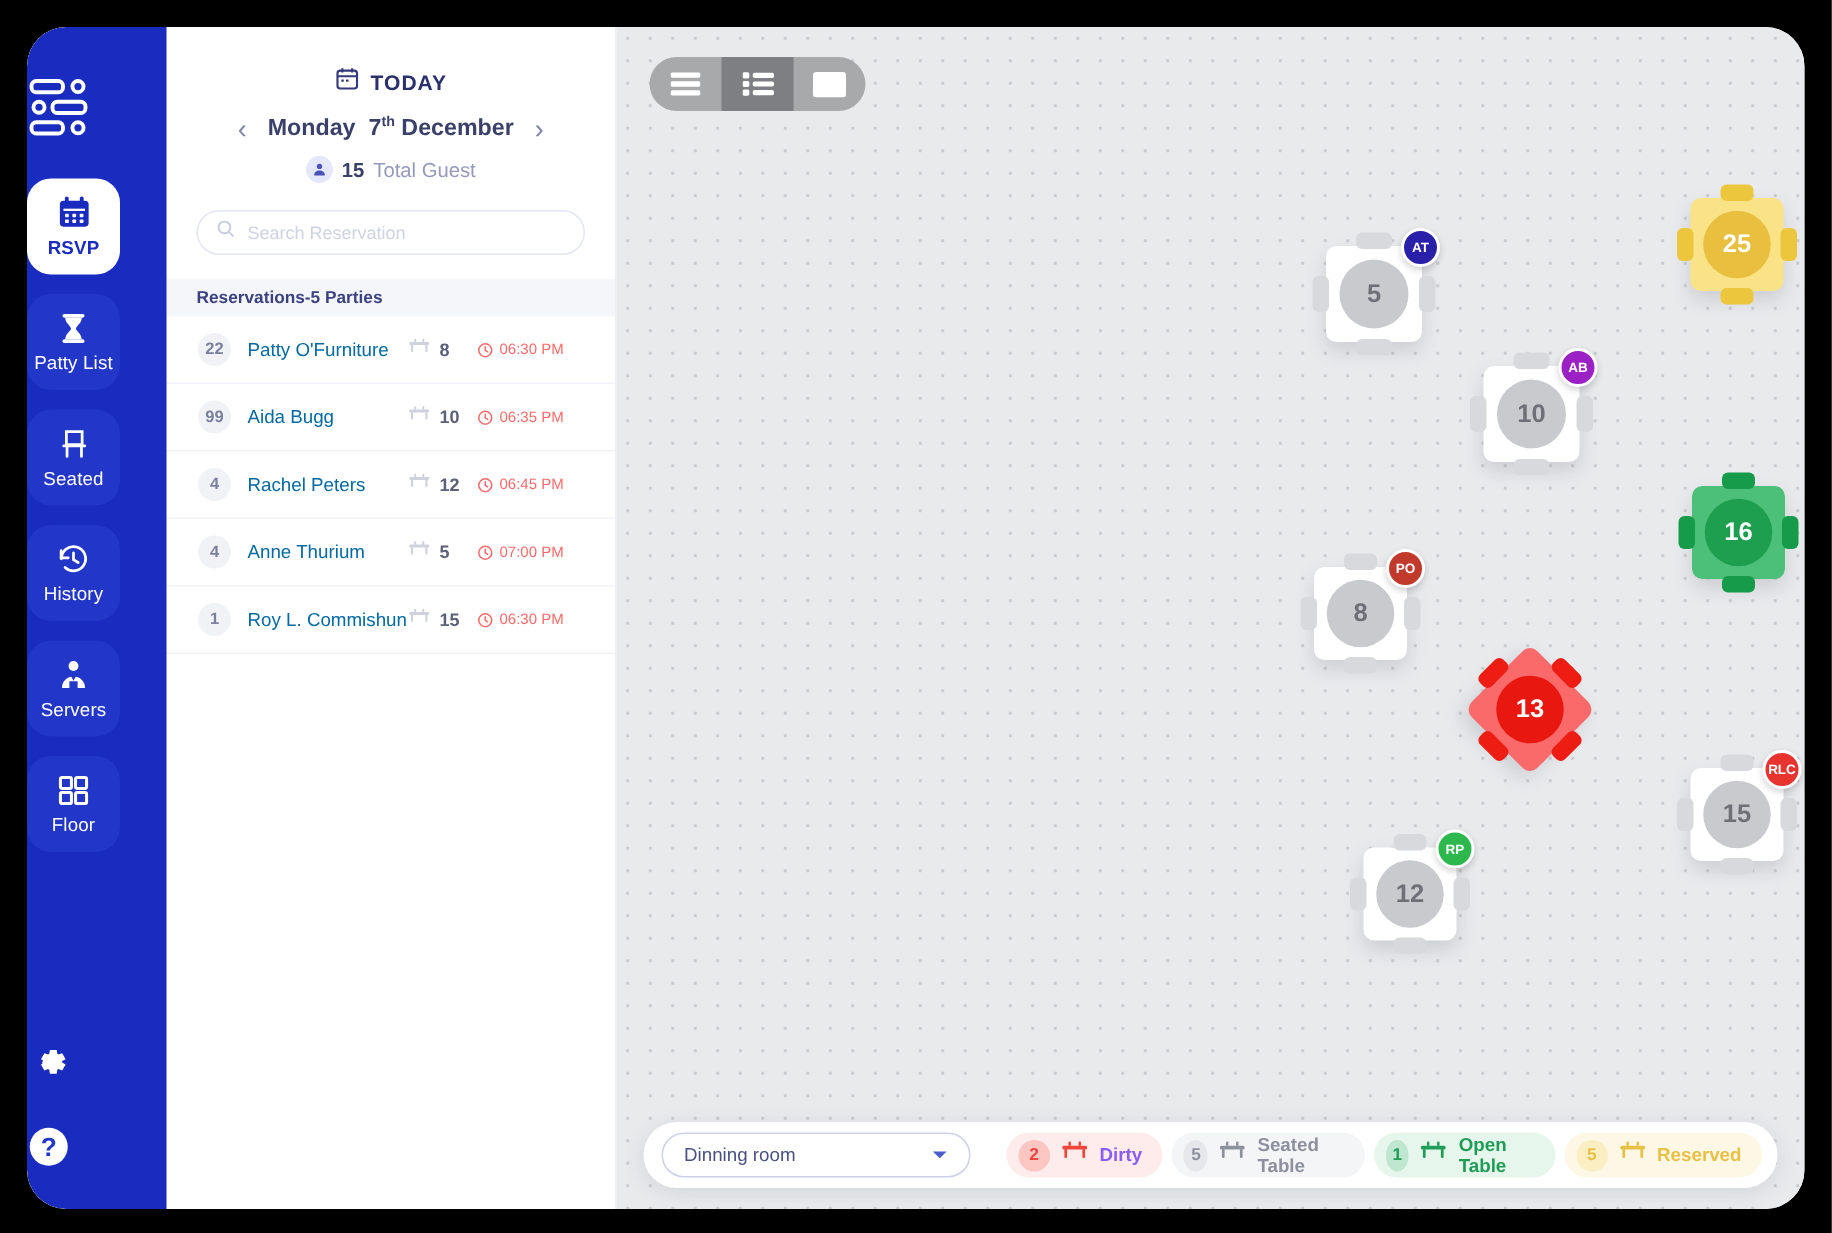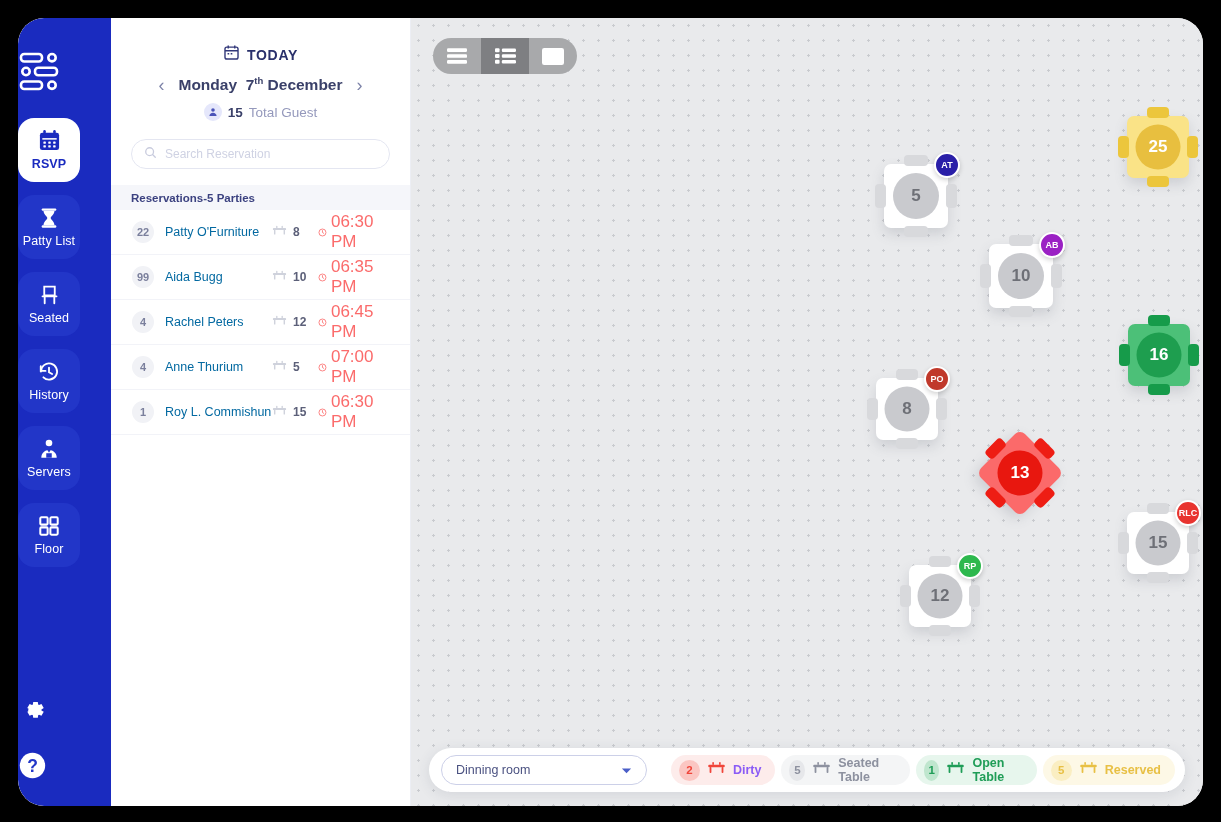--- a/index.html
+++ b/index.html
@@ -123,21 +123,21 @@
     flex: 1; margin-left: 11px;
     font-size: 12.5px; color: #0369a1;
   }
   .res-pax {
     display: flex; align-items: center; gap: 6px;
     width: 46px;
   }
   .res-pax-num { font-size: 12px; color: #5c6079; font-weight: 600; }
   .res-time {
     display: flex; align-items: center; gap: 4px;
-    color: #fb6b6b; font-size: 17px; width: 72px;
+    color: #fb6b6b; font-size: 10px; width: 72px;
   }
 
   
   #floor {
     flex: 1; position: relative;
     background-color: #e9eaec;
     background-image: radial-gradient(#c9cbcf 1.1px, transparent 1.2px);
     background-size: 15px 15px;
   }
   #view-toggle {
@@ -589,21 +589,21 @@
             <div class="chair" style="position: absolute; border-radius: 4px; background: rgb(216, 217, 220); left: 32%; top: -9px; width: 36%; height: 11px;"></div>
             <div class="chair" style="position: absolute; border-radius: 4px; background: rgb(216, 217, 220); left: 32%; bottom: -9px; width: 36%; height: 11px;"></div>
             <div class="chair" style="position: absolute; border-radius: 4px; background: rgb(216, 217, 220); left: -9px; top: 32%; width: 11px; height: 36%;"></div>
             <div class="chair" style="position: absolute; border-radius: 4px; background: rgb(216, 217, 220); right: -9px; top: 32%; width: 11px; height: 36%;"></div>
             <div class="body" style="background: rgb(255, 255, 255);"></div>
             <div class="disc" style="width: 45px; height: 45px; background: rgb(201, 202, 206);"></div>
           </div>
           <div class="seatnum" style="position: absolute; left: 12px; top: 12px; width: 62px; height: 62px; color: rgb(110, 112, 119);">15</div>
           <div class="badge" style="background: rgb(232, 52, 47); left: 60px; top: 0px;">RLC</div>
         </div>
-        <div class="table" style="left: 704px; top: 86px; width: 86px; height: 86px;">
+        <div class="table" style="left: 704px; top: 102px; width: 86px; height: 86px;">
           <div style="position: absolute; left: 12px; top: 12px; width: 62px; height: 62px; transform: rotate(0deg);">
             <div class="chair" style="position: absolute; border-radius: 4px; background: rgb(236, 198, 60); left: 32%; top: -9px; width: 36%; height: 11px;"></div>
             <div class="chair" style="position: absolute; border-radius: 4px; background: rgb(236, 198, 60); left: 32%; bottom: -9px; width: 36%; height: 11px;"></div>
             <div class="chair" style="position: absolute; border-radius: 4px; background: rgb(236, 198, 60); left: -9px; top: 32%; width: 11px; height: 36%;"></div>
             <div class="chair" style="position: absolute; border-radius: 4px; background: rgb(236, 198, 60); right: -9px; top: 32%; width: 11px; height: 36%;"></div>
             <div class="body" style="background: rgb(250, 227, 135);"></div>
             <div class="disc" style="width: 45px; height: 45px; background: rgb(232, 191, 63);"></div>
           </div>
           <div class="seatnum" style="position: absolute; left: 12px; top: 12px; width: 62px; height: 62px; color: rgb(255, 255, 255);">25</div>
         </div>

